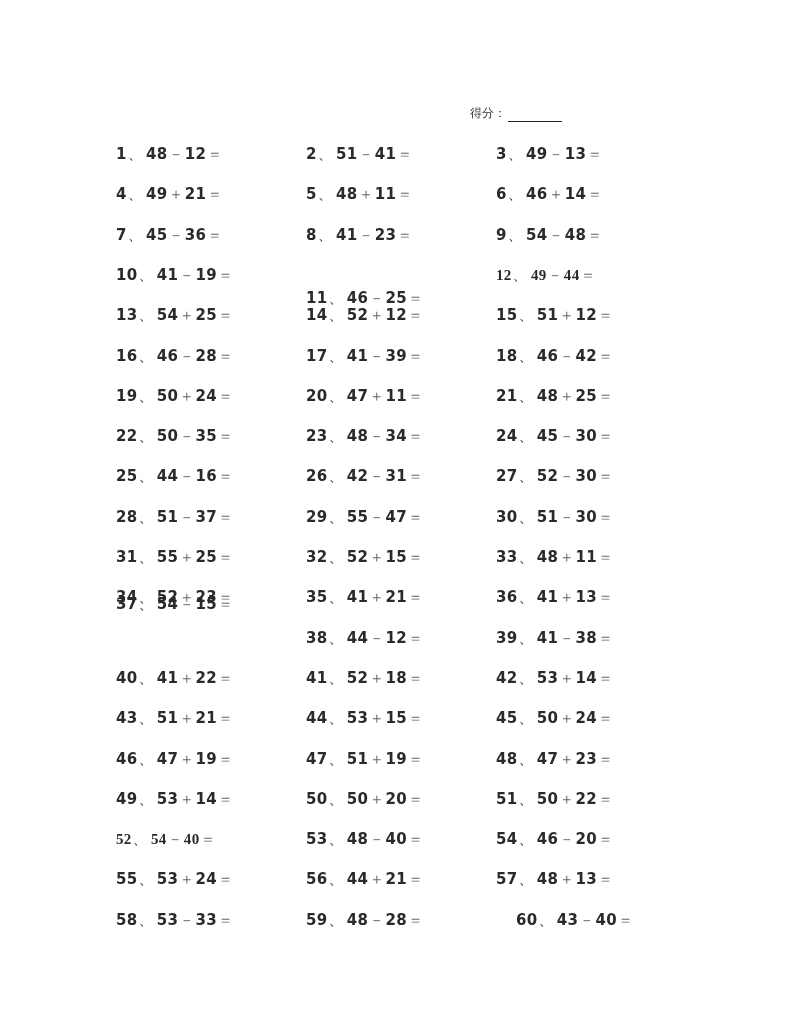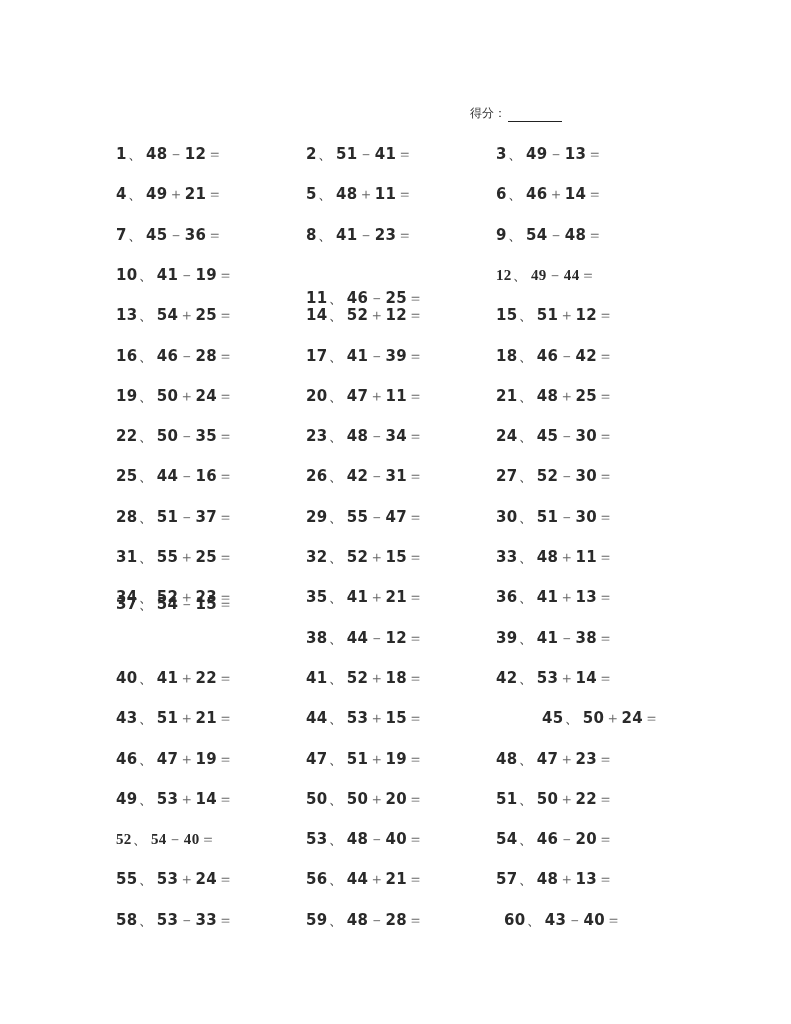--- a/index.html
+++ b/index.html
@@ -121,30 +121,30 @@
       <div class="problem" style="left: 306px; top: 589.3px;"><span class="num">35</span><span class="sep">、</span><span class="a">41</span><span class="op">＋</span><span class="b">21</span><span class="eq">＝</span></div>
       <div class="problem" style="left: 496px; top: 589.3px;"><span class="num">36</span><span class="sep">、</span><span class="a">41</span><span class="op">＋</span><span class="b">13</span><span class="eq">＝</span></div>
       <div class="problem" style="left: 116px; top: 596px;"><span class="num">37</span><span class="sep">、</span><span class="a">54</span><span class="op">－</span><span class="b">15</span><span class="eq">＝</span></div>
       <div class="problem" style="left: 306px; top: 629.6px;"><span class="num">38</span><span class="sep">、</span><span class="a">44</span><span class="op">－</span><span class="b">12</span><span class="eq">＝</span></div>
       <div class="problem" style="left: 496px; top: 629.6px;"><span class="num">39</span><span class="sep">、</span><span class="a">41</span><span class="op">－</span><span class="b">38</span><span class="eq">＝</span></div>
       <div class="problem" style="left: 116px; top: 669.9px;"><span class="num">40</span><span class="sep">、</span><span class="a">41</span><span class="op">＋</span><span class="b">22</span><span class="eq">＝</span></div>
       <div class="problem" style="left: 306px; top: 669.9px;"><span class="num">41</span><span class="sep">、</span><span class="a">52</span><span class="op">＋</span><span class="b">18</span><span class="eq">＝</span></div>
       <div class="problem" style="left: 496px; top: 669.9px;"><span class="num">42</span><span class="sep">、</span><span class="a">53</span><span class="op">＋</span><span class="b">14</span><span class="eq">＝</span></div>
       <div class="problem" style="left: 116px; top: 710.2px;"><span class="num">43</span><span class="sep">、</span><span class="a">51</span><span class="op">＋</span><span class="b">21</span><span class="eq">＝</span></div>
       <div class="problem" style="left: 306px; top: 710.2px;"><span class="num">44</span><span class="sep">、</span><span class="a">53</span><span class="op">＋</span><span class="b">15</span><span class="eq">＝</span></div>
-      <div class="problem" style="left: 496px; top: 710.2px; margin-left: 46px;"><span class="num">45</span><span class="sep">、</span><span class="a">50</span><span class="op">＋</span><span class="b">24</span><span class="eq">＝</span></div>
+      <div class="problem" style="left: 496px; top: 710.2px;"><span class="num">45</span><span class="sep">、</span><span class="a">50</span><span class="op">＋</span><span class="b">24</span><span class="eq">＝</span></div>
       <div class="problem" style="left: 116px; top: 750.5px;"><span class="num">46</span><span class="sep">、</span><span class="a">47</span><span class="op">＋</span><span class="b">19</span><span class="eq">＝</span></div>
       <div class="problem" style="left: 306px; top: 750.5px;"><span class="num">47</span><span class="sep">、</span><span class="a">51</span><span class="op">＋</span><span class="b">19</span><span class="eq">＝</span></div>
       <div class="problem" style="left: 496px; top: 750.5px;"><span class="num">48</span><span class="sep">、</span><span class="a">47</span><span class="op">＋</span><span class="b">23</span><span class="eq">＝</span></div>
       <div class="problem" style="left: 116px; top: 790.8px;"><span class="num">49</span><span class="sep">、</span><span class="a">53</span><span class="op">＋</span><span class="b">14</span><span class="eq">＝</span></div>
       <div class="problem" style="left: 306px; top: 790.8px;"><span class="num">50</span><span class="sep">、</span><span class="a">50</span><span class="op">＋</span><span class="b">20</span><span class="eq">＝</span></div>
       <div class="problem" style="left: 496px; top: 790.8px;"><span class="num">51</span><span class="sep">、</span><span class="a">50</span><span class="op">＋</span><span class="b">22</span><span class="eq">＝</span></div>
       <div class="problem" style="left: 116px; top: 831.1px; font-family: Liberation Serif, serif;"><span class="num">52</span><span class="sep">、</span><span class="a">54</span><span class="op">－</span><span class="b">40</span><span class="eq">＝</span></div>
       <div class="problem" style="left: 306px; top: 831.1px;"><span class="num">53</span><span class="sep">、</span><span class="a">48</span><span class="op">－</span><span class="b">40</span><span class="eq">＝</span></div>
       <div class="problem" style="left: 496px; top: 831.1px;"><span class="num">54</span><span class="sep">、</span><span class="a">46</span><span class="op">－</span><span class="b">20</span><span class="eq">＝</span></div>
       <div class="problem" style="left: 116px; top: 871.4px;"><span class="num">55</span><span class="sep">、</span><span class="a">53</span><span class="op">＋</span><span class="b">24</span><span class="eq">＝</span></div>
       <div class="problem" style="left: 306px; top: 871.4px;"><span class="num">56</span><span class="sep">、</span><span class="a">44</span><span class="op">＋</span><span class="b">21</span><span class="eq">＝</span></div>
       <div class="problem" style="left: 496px; top: 871.4px;"><span class="num">57</span><span class="sep">、</span><span class="a">48</span><span class="op">＋</span><span class="b">13</span><span class="eq">＝</span></div>
       <div class="problem" style="left: 116px; top: 911.7px;"><span class="num">58</span><span class="sep">、</span><span class="a">53</span><span class="op">－</span><span class="b">33</span><span class="eq">＝</span></div>
       <div class="problem" style="left: 306px; top: 911.7px;"><span class="num">59</span><span class="sep">、</span><span class="a">48</span><span class="op">－</span><span class="b">28</span><span class="eq">＝</span></div>
-      <div class="problem" style="left: 504px; top: 911.7px; text-align: right;"><span class="num">60</span><span class="sep">、</span><span class="a">43</span><span class="op">－</span><span class="b">40</span><span class="eq">＝</span></div>
+      <div class="problem" style="left: 516px; top: 911.7px; text-align: right;"><span class="num">60</span><span class="sep">、</span><span class="a">43</span><span class="op">－</span><span class="b">40</span><span class="eq">＝</span></div>
     </div>
 </div>
 
 </body></html>

